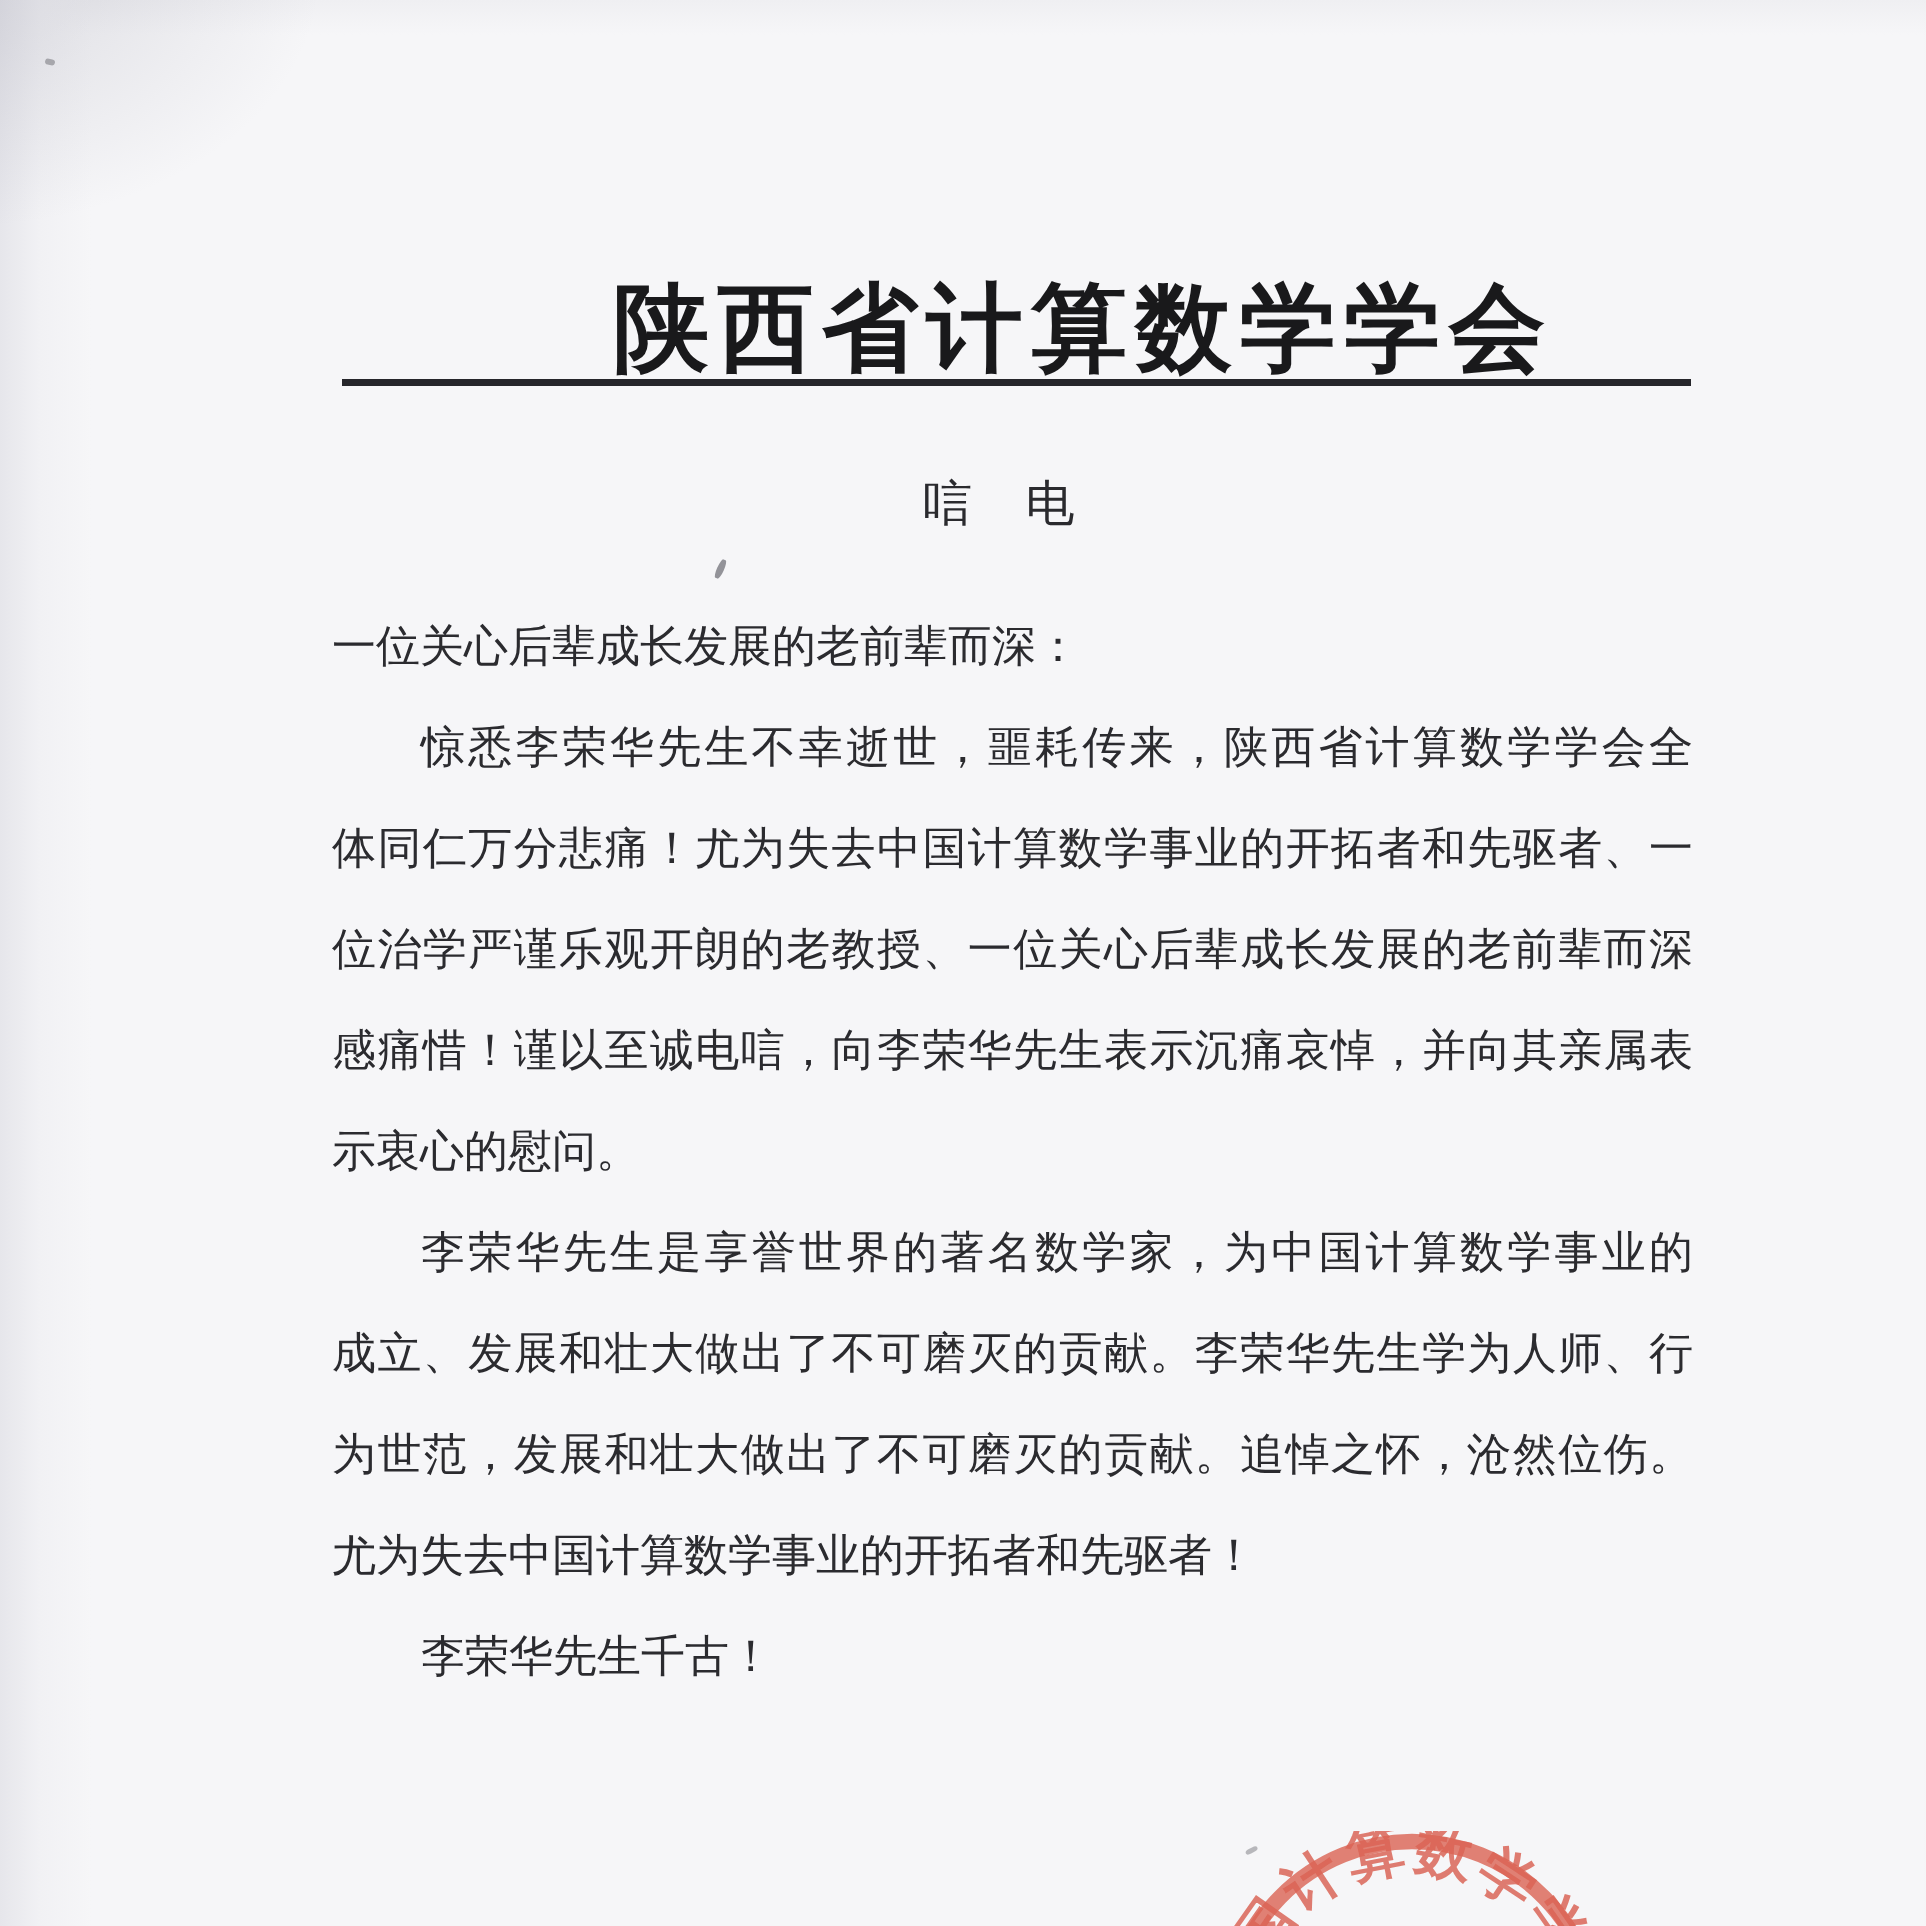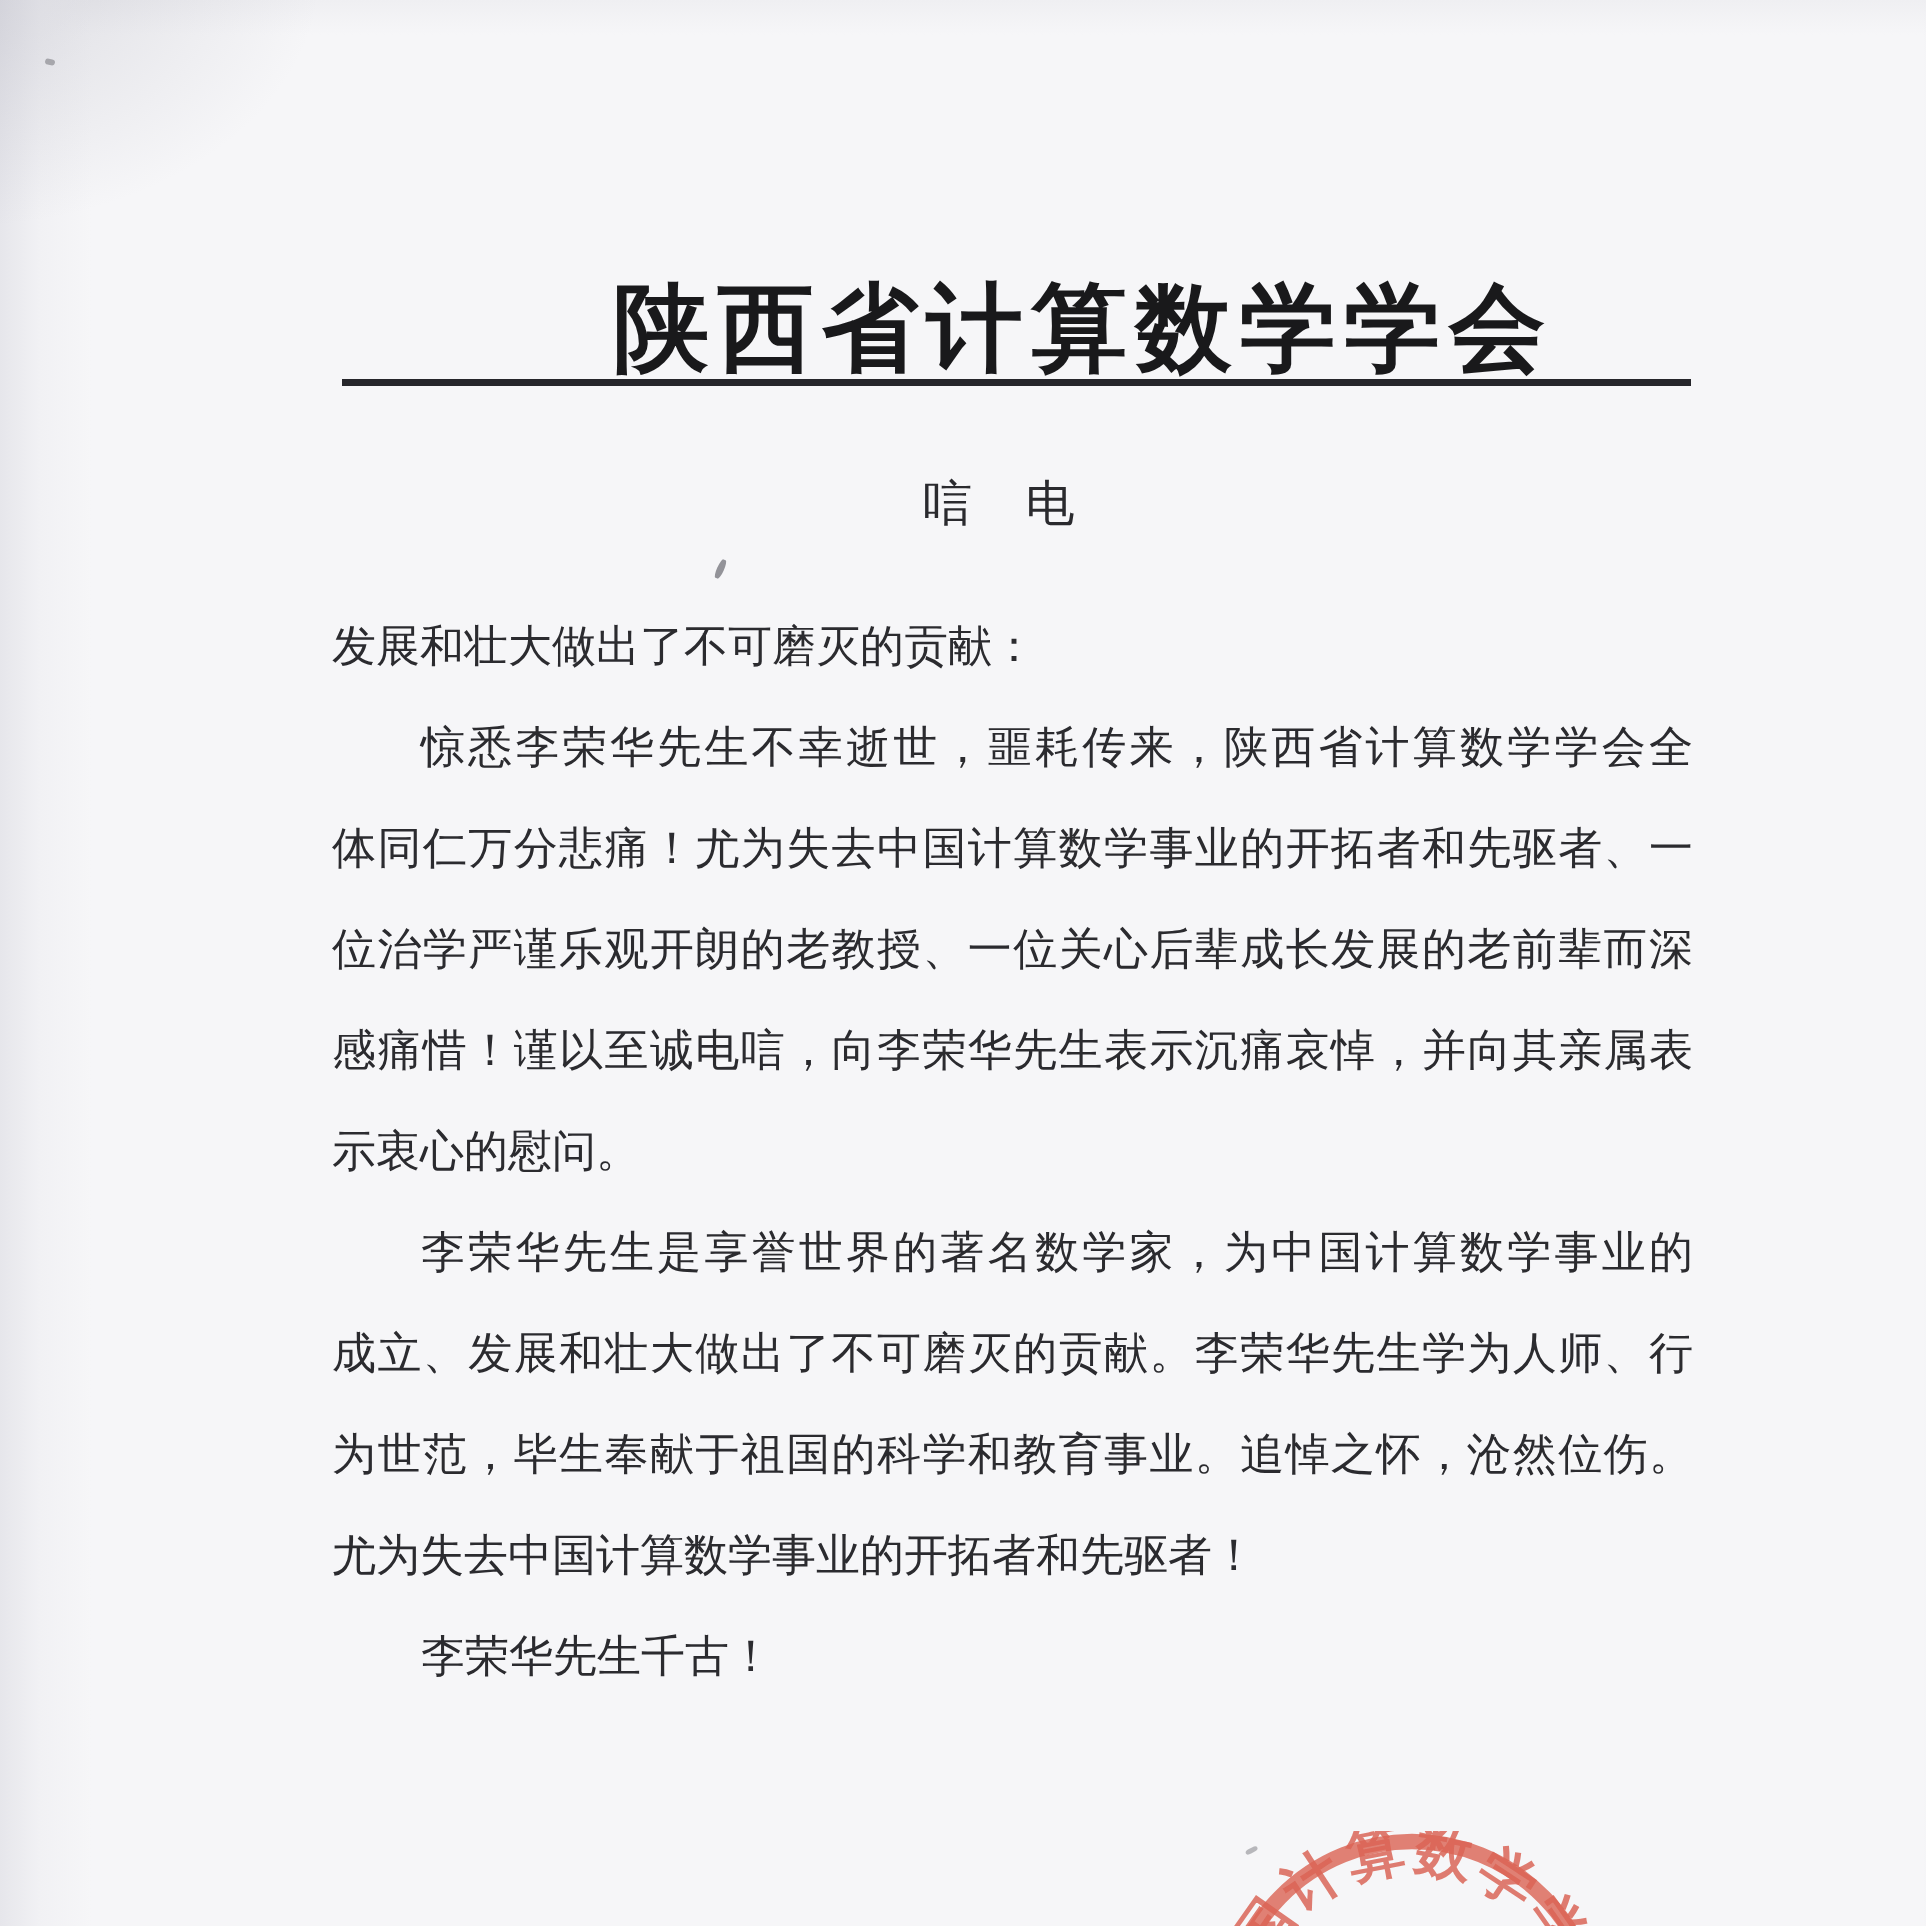--- a/index.html
+++ b/index.html
@@ -48,31 +48,31 @@
 <body>
 
 <div class="page">
 
   <h1 class="org-header">陕西省计算数学学会</h1>
   <div class="header-rule"></div>
 
   <div class="doc-title">唁　电</div>
 
   <div class="body-block">
-    <div class="line">发展和壮大做出了不可磨灭的贡献：</div>
+    <div class="line">一位关心后辈成长发展的老前辈而深：</div>
 
     <div class="line fill indent">惊悉李荣华先生不幸逝世，噩耗传来，陕西省计算数学学会全</div>
     <div class="line fill">体同仁万分悲痛！尤为失去中国计算数学事业的开拓者和先驱者、一</div>
     <div class="line fill">位治学严谨乐观开朗的老教授、一位关心后辈成长发展的老前辈而深</div>
     <div class="line fill">感痛惜！谨以至诚电唁，向李荣华先生表示沉痛哀悼，并向其亲属表</div>
     <div class="line">示衷心的慰问。</div>
 
     <div class="line fill indent">李荣华先生是享誉世界的著名数学家，为中国计算数学事业的</div>
     <div class="line fill">成立、发展和壮大做出了不可磨灭的贡献。李荣华先生学为人师、行</div>
-    <div class="line fill">为世范，毕生奉献于祖国的科学和教育事业。追悼之怀，沧然位伤。</div>
+    <div class="line fill">为世范，发展和壮大做出了不可磨灭的贡献。追悼之怀，沧然位伤。</div>
     <div class="line">尤为失去中国计算数学事业的开拓者和先驱者！</div>
 
 
     <div class="line indent">李荣华先生千古！</div>
   </div>
 
   <svg class="stamp" width="404" height="408" viewBox="0 0 1050 1060" aria-hidden="true">
     <ellipse cx="525" cy="525" rx="486" ry="498" fill="none" stroke="#dd4a36" stroke-width="40" opacity="0.8"></ellipse>
     <polygon points="522,312 559,426 679,426 582,497 619,611 522,540 425,611 462,497 365,426 485,426" fill="#dd4a36" opacity="0.78"></polygon>
     <path id="arcTop" d="M 107 488 A 420 430 0 0 1 943 488" fill="none"></path>

